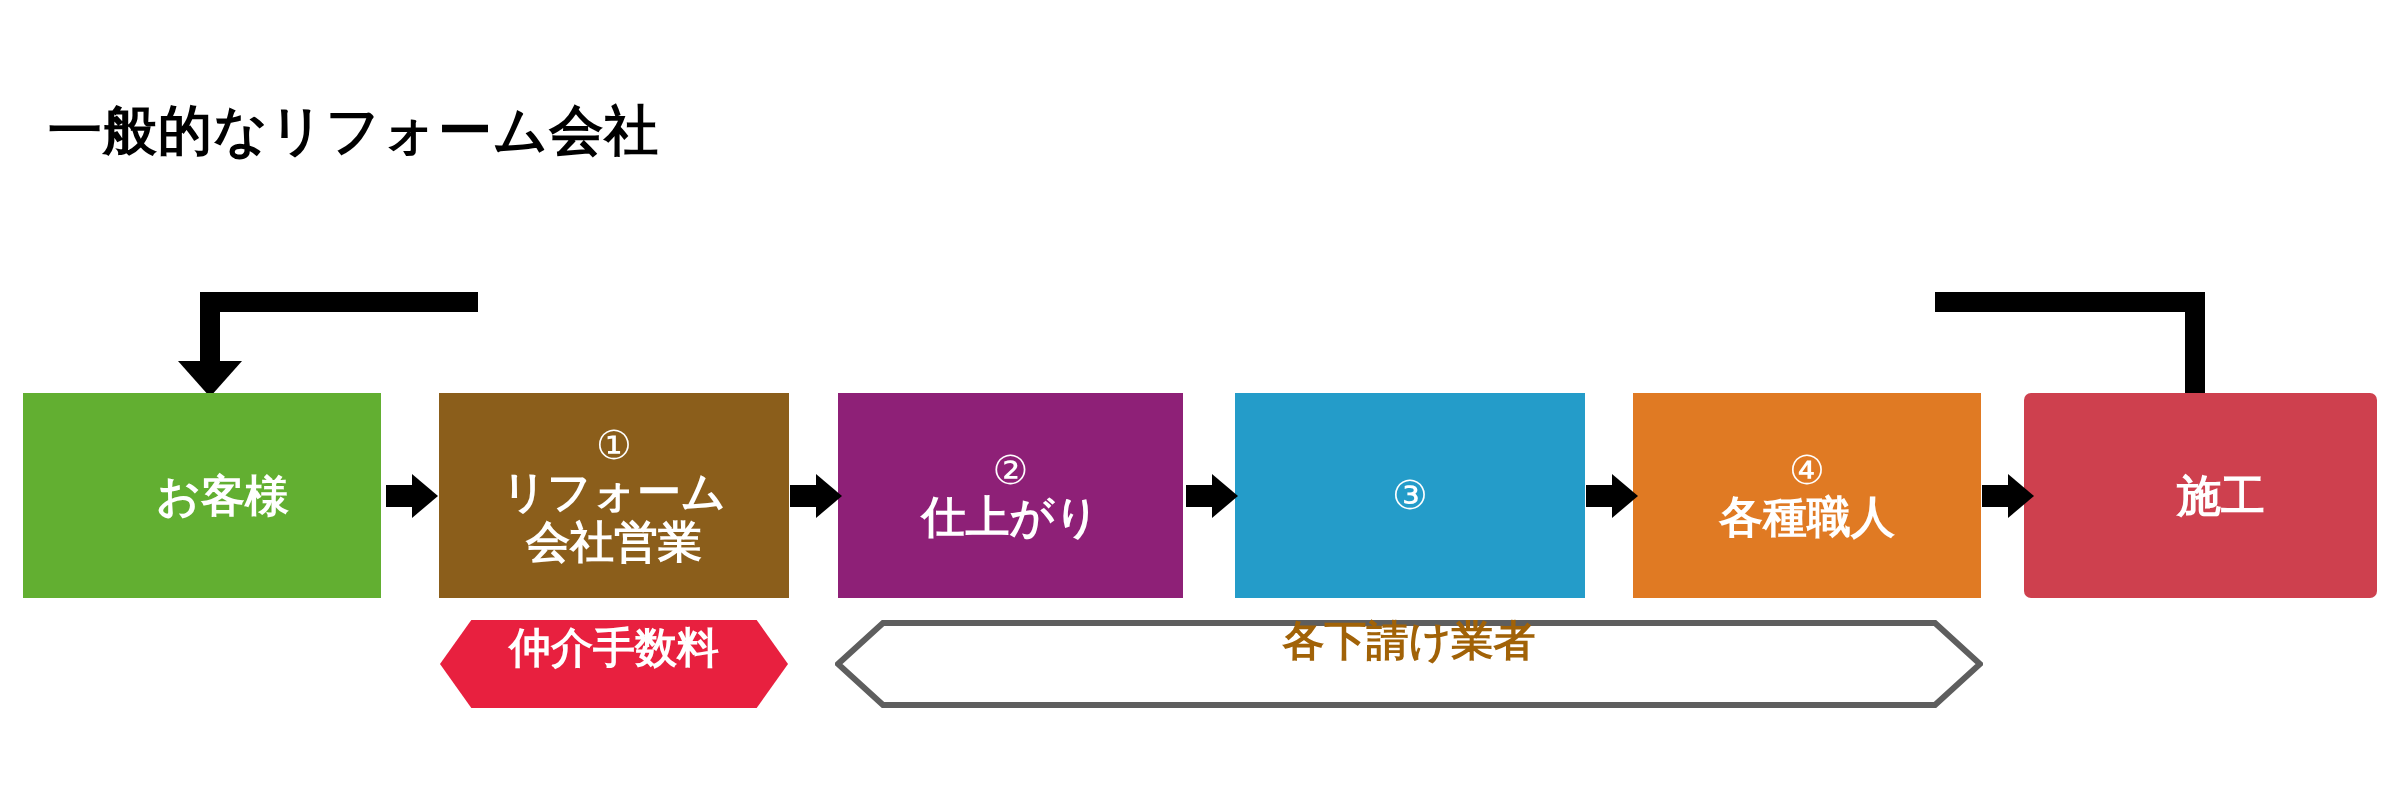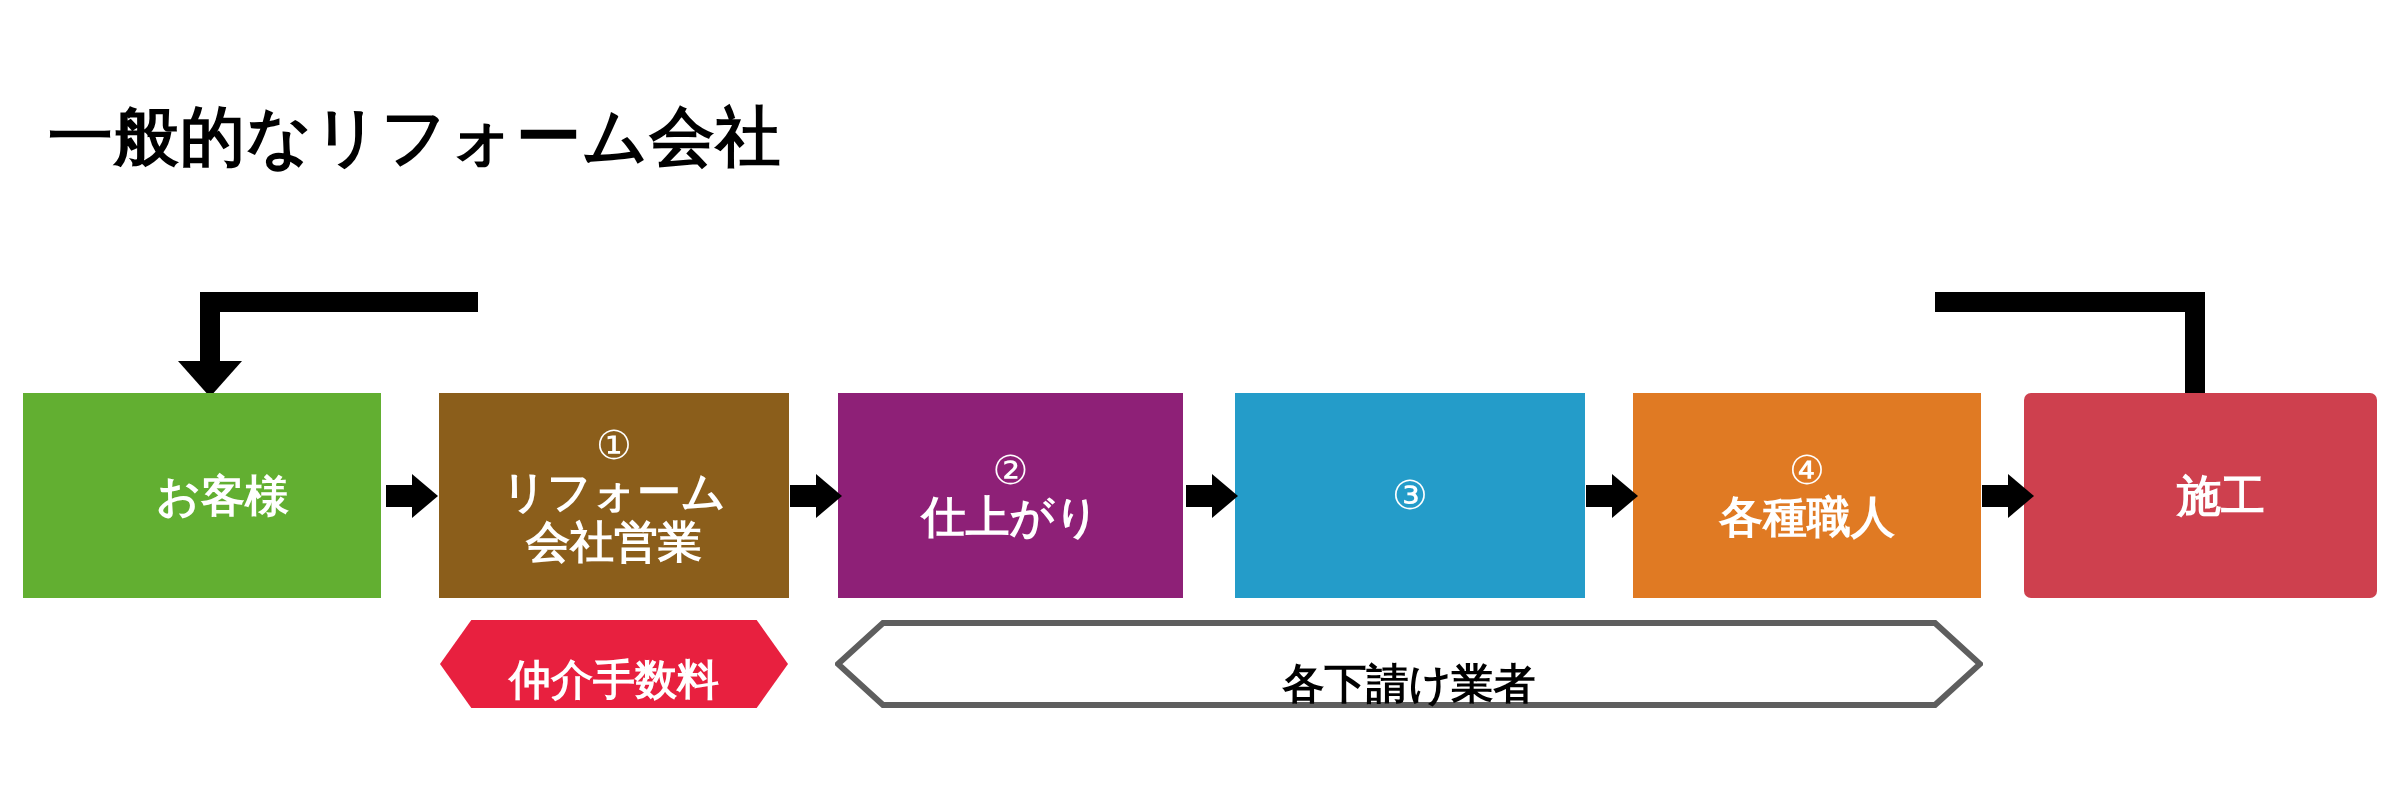--- a/index.html
+++ b/index.html
@@ -16,21 +16,21 @@
     height: 800px;
     background: #ffffff;
     overflow: hidden;
   }
 
   
   .page-title {
     position: absolute;
     left: 48px;
     top: 104px;
-    font-size: 65px;
+    font-size: 54px;
     font-weight: 700;
     color: #000000;
     letter-spacing: 1px;
     white-space: nowrap;
     line-height: 1;
   }
 
   
   .loop-h-left {
     position: absolute;
@@ -155,42 +155,41 @@
   #arrow-1 { left: 386px; }
   #arrow-2 { left: 790px; }
   #arrow-3 { left: 1186px; }
   #arrow-4 { left: 1586px; }
   #arrow-5 { left: 1982px; }
 
   
   .hex {
     position: absolute;
     display: flex;
-    align-items: flex-end;
+    align-items: flex-start;
     justify-content: center;
     box-sizing: border-box;
-    font-family: Liberation Mono, monospace;
   }
   #banner-fee {
     left: 440px;
     top: 620px;
     width: 348px;
     height: 88px;
     background: #E8203F;
     color: #ffffff;
     font-size: 42px;
     font-weight: 700;
     clip-path: polygon(0% 50%, 9% 0%, 91% 0%, 100% 50%, 91% 100%, 9% 100%);
   }
   #banner-subcontractors {
     left: 835px;
     top: 620px;
     width: 1148px;
     height: 88px;
-    color: #000000;
+    color: #a16207;
     font-size: 42px;
     font-weight: 700;
   }
   #banner-subcontractors .hex-outline {
     position: absolute;
     left: 0;
     top: 0;
     width: 100%;
     height: 100%;
   }

